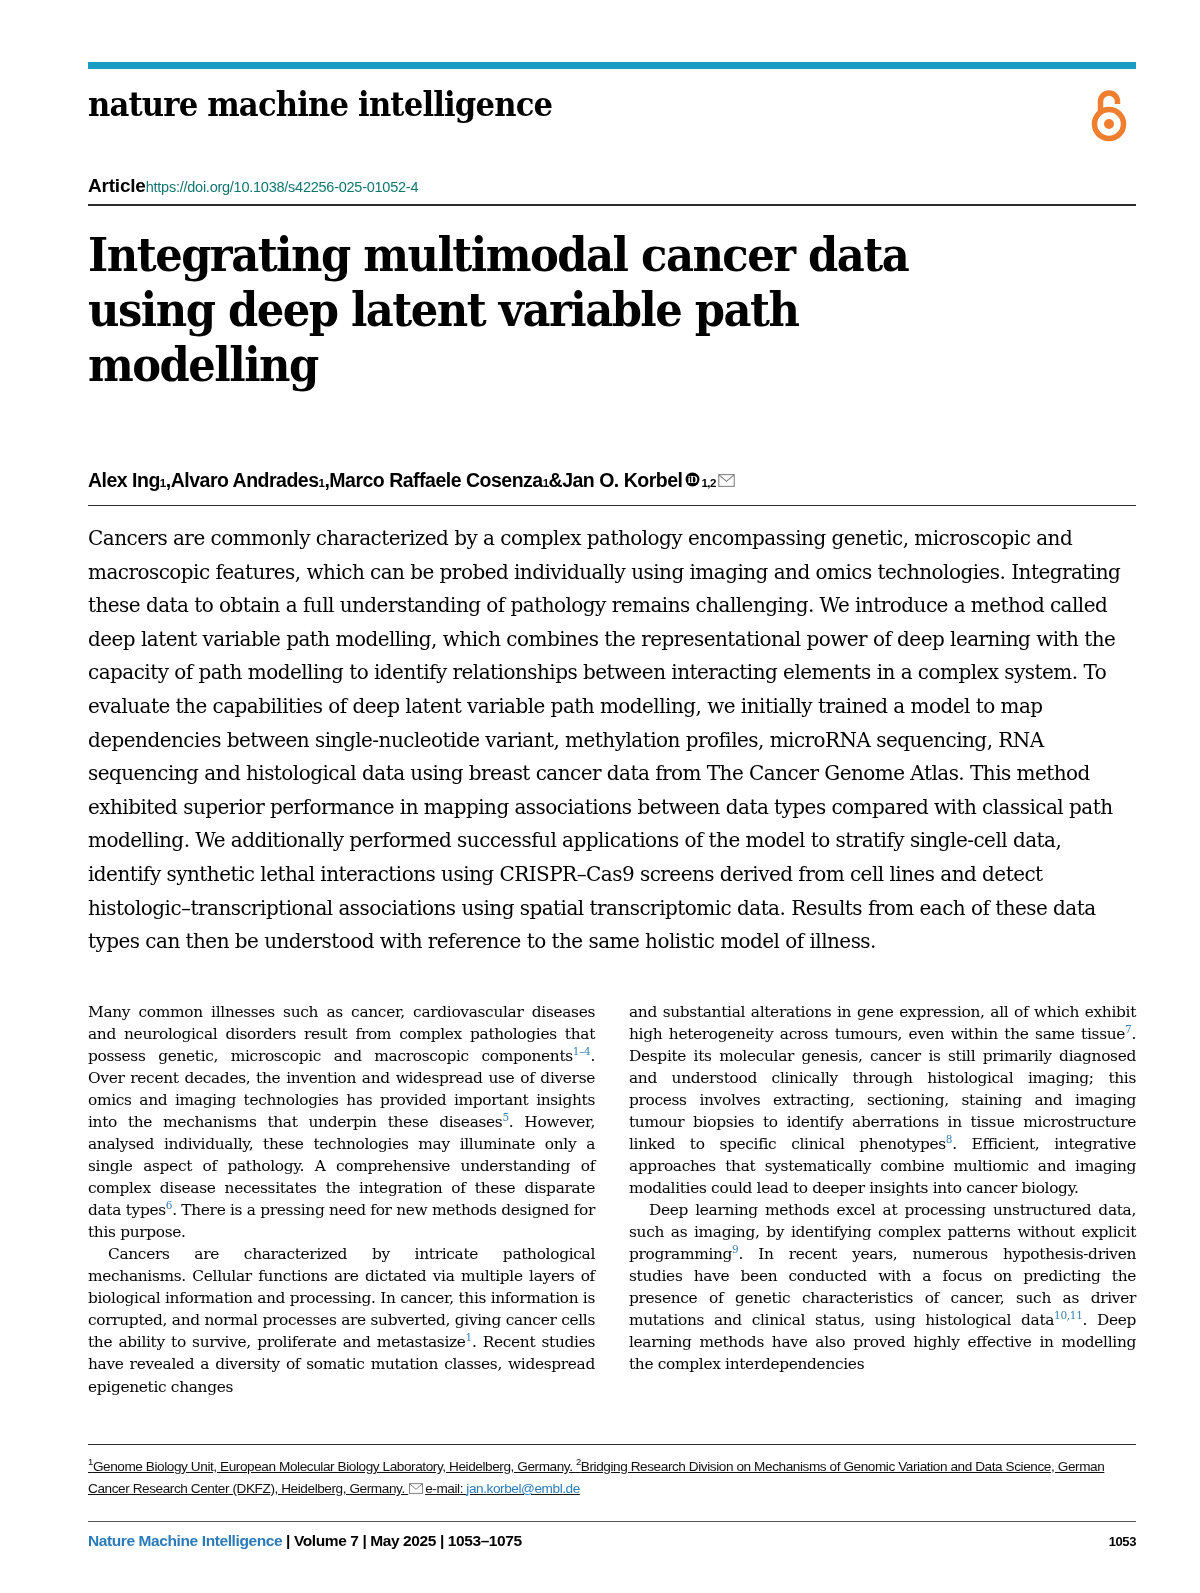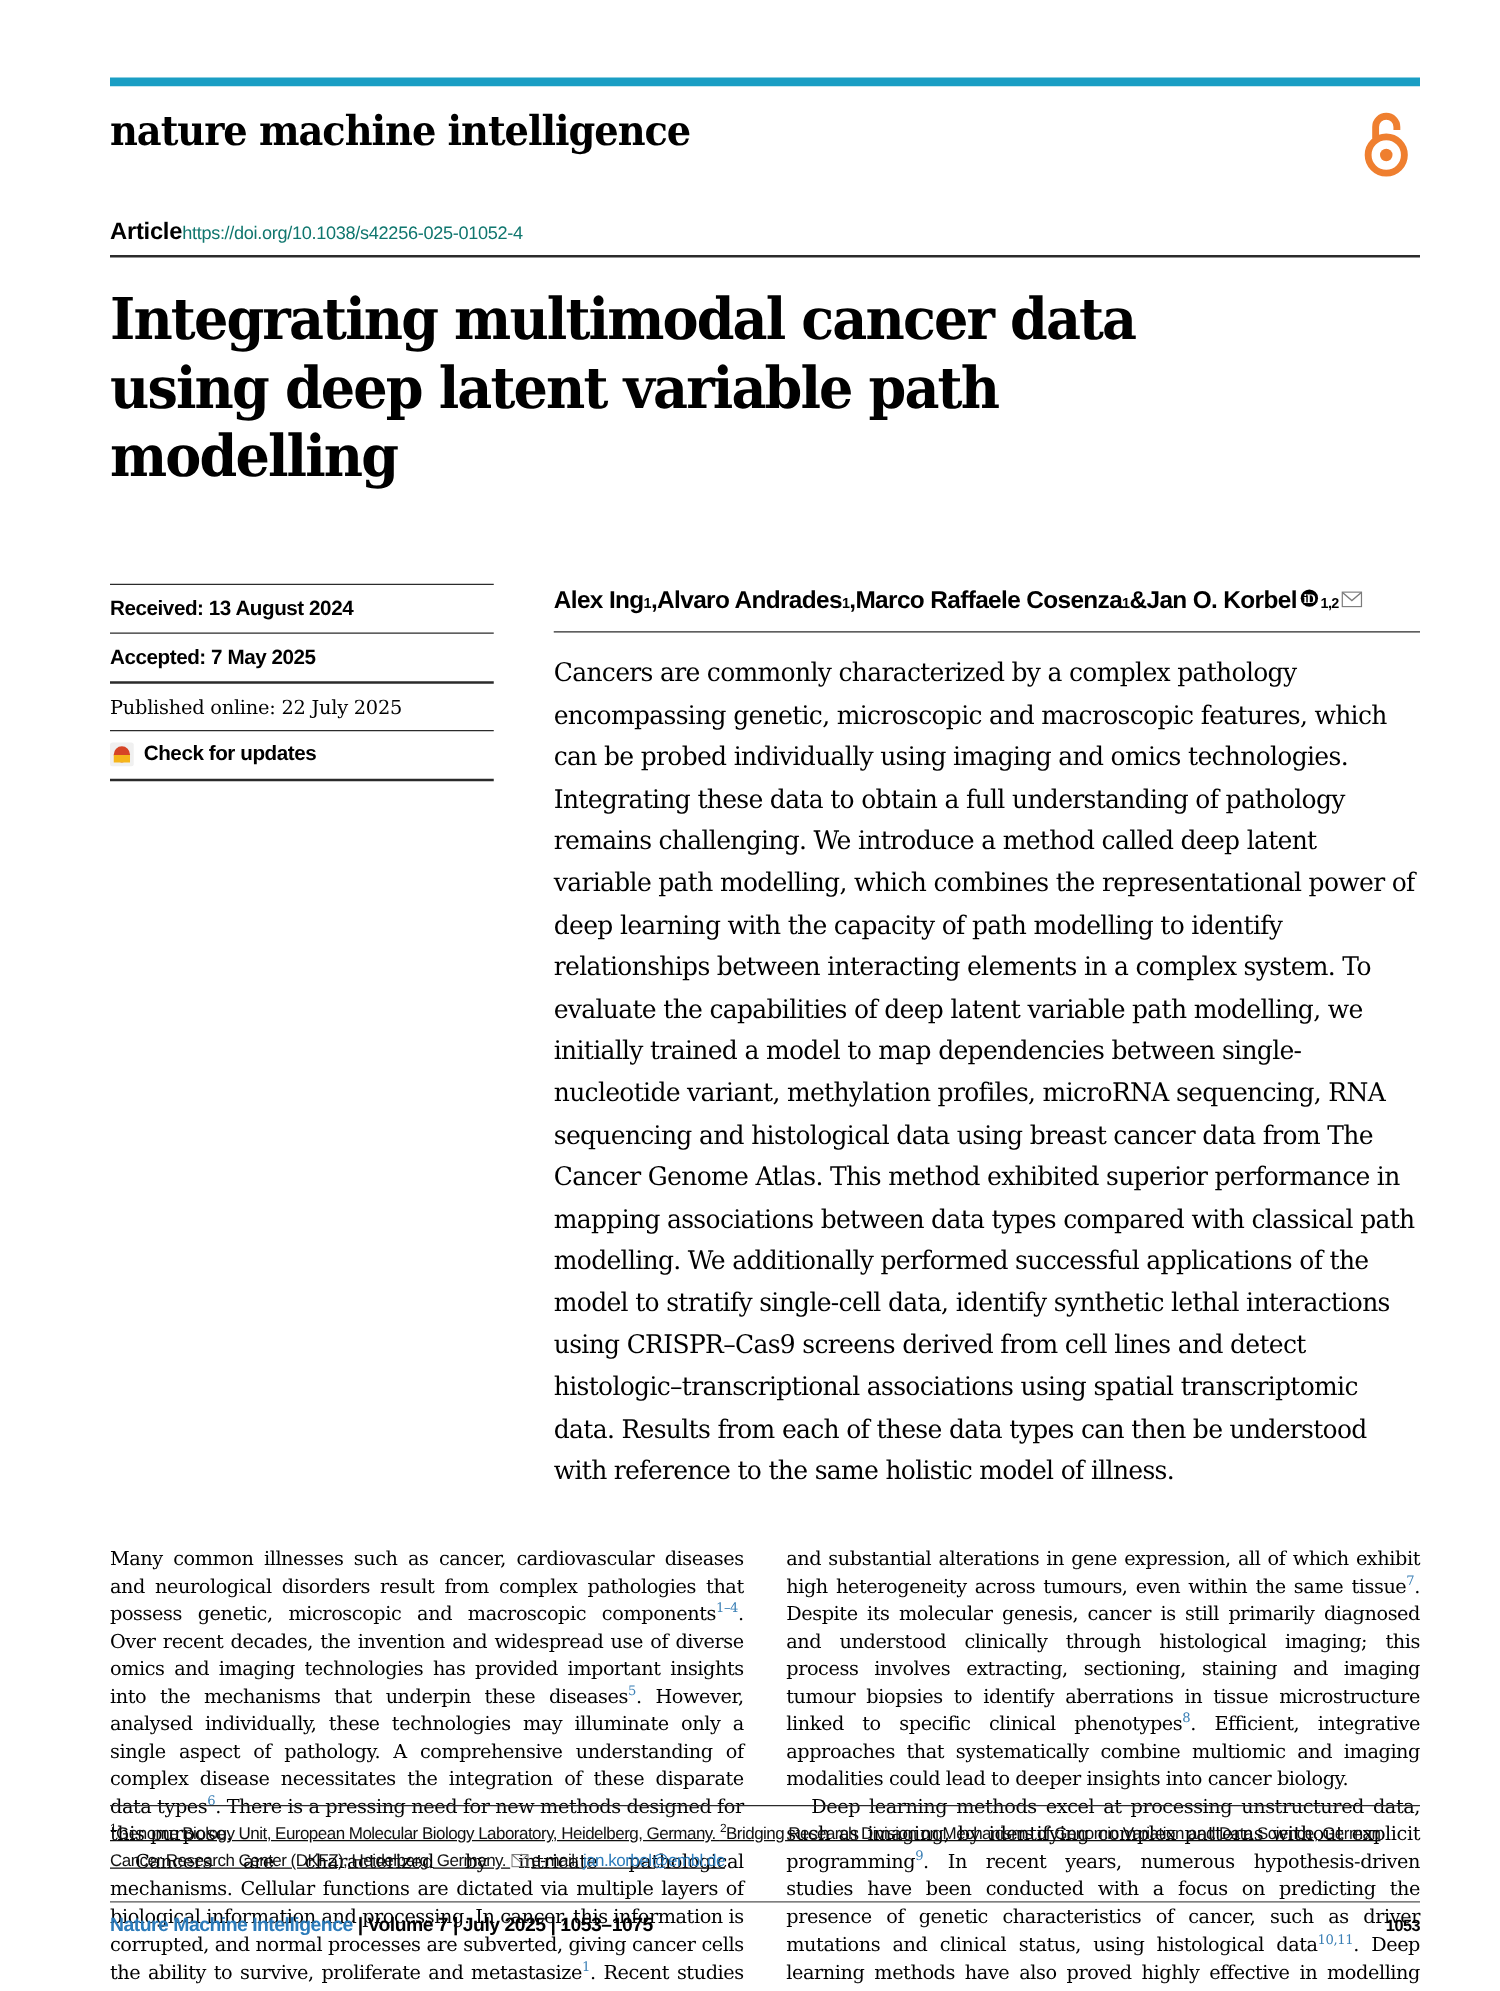--- a/index.html
+++ b/index.html
@@ -308,34 +308,20 @@
   <div class="article-row">
     <div class="article-label">Article</div>
     <a class="doi-link" href="#">https://doi.org/10.1038/s42256-025-01052-4</a>
   </div>
   <div class="rule-dark"></div>
 
   <h1 class="paper-title">Integrating multimodal cancer data using deep latent variable path modelling</h1>
 
   <div class="meta-abstract">
 
-    <div class="meta-col">
-      <div class="mrule"></div>
-      <div class="meta-item">Received: 13 August 2024</div>
-      <div class="mrule"></div>
-      <div class="meta-item">Accepted: 7 May 2025</div>
-      <div class="mrule"></div>
-      <div class="meta-item serif">Published online: 22 July 2025</div>
-      <div class="mrule"></div>
-      <div class="check-updates">
-        <span class="crossmark"></span>
-        <span>Check for updates</span>
-      </div>
-      <div class="mrule"></div>
-    </div>
 
     <div class="abstract-col">
       <div class="authors-line">
         <span>Alex Ing</span>
           <sup>1</sup>
           <span>, </span>
           <span>Alvaro Andrades</span>
           <sup>1</sup>
           <span>, </span>
           <span>Marco Raffaele Cosenza</span>
@@ -371,17 +357,17 @@
   </div>
 
   <div class="affil-rule"></div>
   <div class="affiliations"><sup>1</sup><span>Genome Biology Unit, European Molecular Biology Laboratory, Heidelberg, Germany. </span><sup>2</sup><span>Bridging Research Division on Mechanisms of Genomic Variation and Data Science, German Cancer Research Center (DKFZ), Heidelberg, Germany. </span><span class="env-small"><svg width="14" height="11" viewBox="0 0 18 14">
           <rect x="0.7" y="0.7" width="16.6" height="12.6" fill="none" stroke="#7a7a7a" stroke-width="1.2"></rect>
           <path d="M0.9 1 L9 8 L17.1 1" fill="none" stroke="#7a7a7a" stroke-width="1.2"></path>
         </svg></span><span>e-mail: </span><a class="email-link" href="#">jan.korbel@embl.de</a></div>
 
   <div class="footer-rule"></div>
   <div class="footer">
-    <div><span class="journal-name">Nature Machine Intelligence</span><span class="footer-meta"> | Volume 7 | July 2025 | 1053–1075</span></div>
+    <div><span class="journal-name">Nature Machine Intelligence</span><span class="footer-meta"> | Volume 7 | May 2025 | 1053–1075</span></div>
     <div class="page-no">1053</div>
   </div>
 
 </div>
 
 </body></html>

